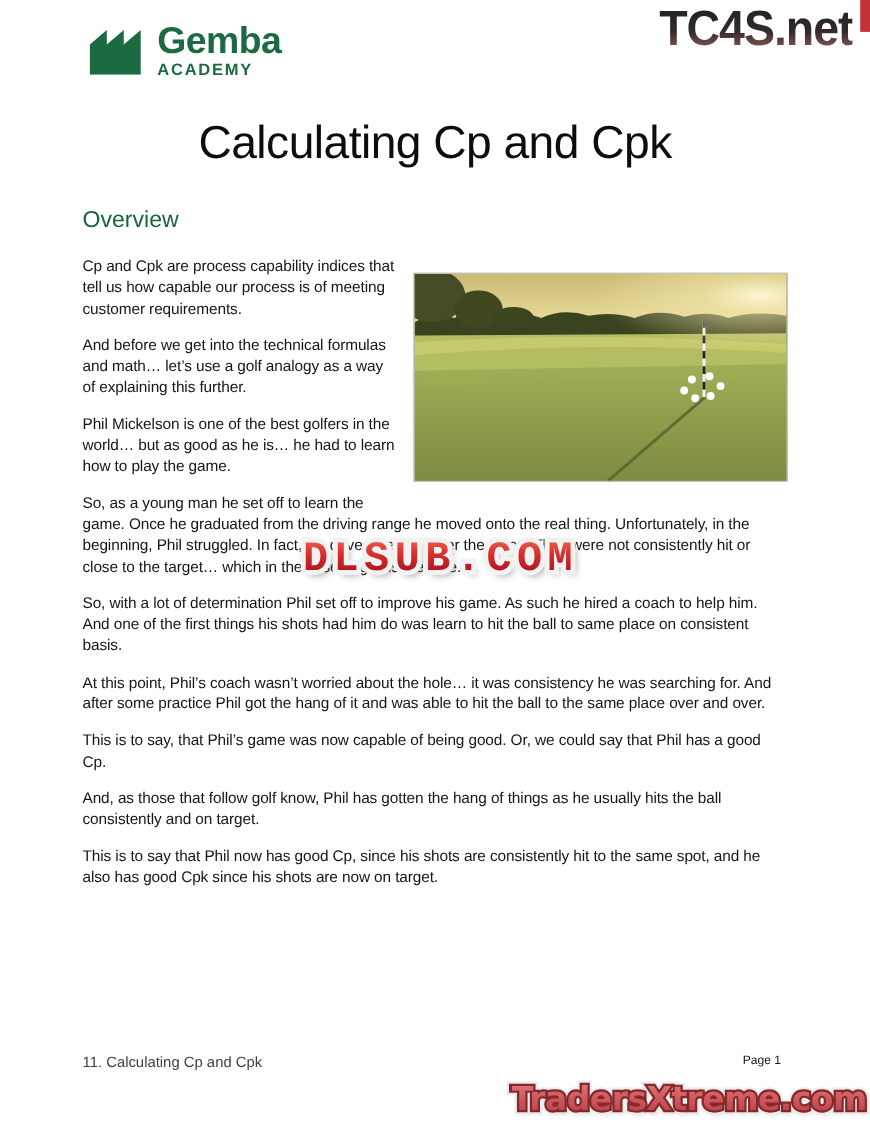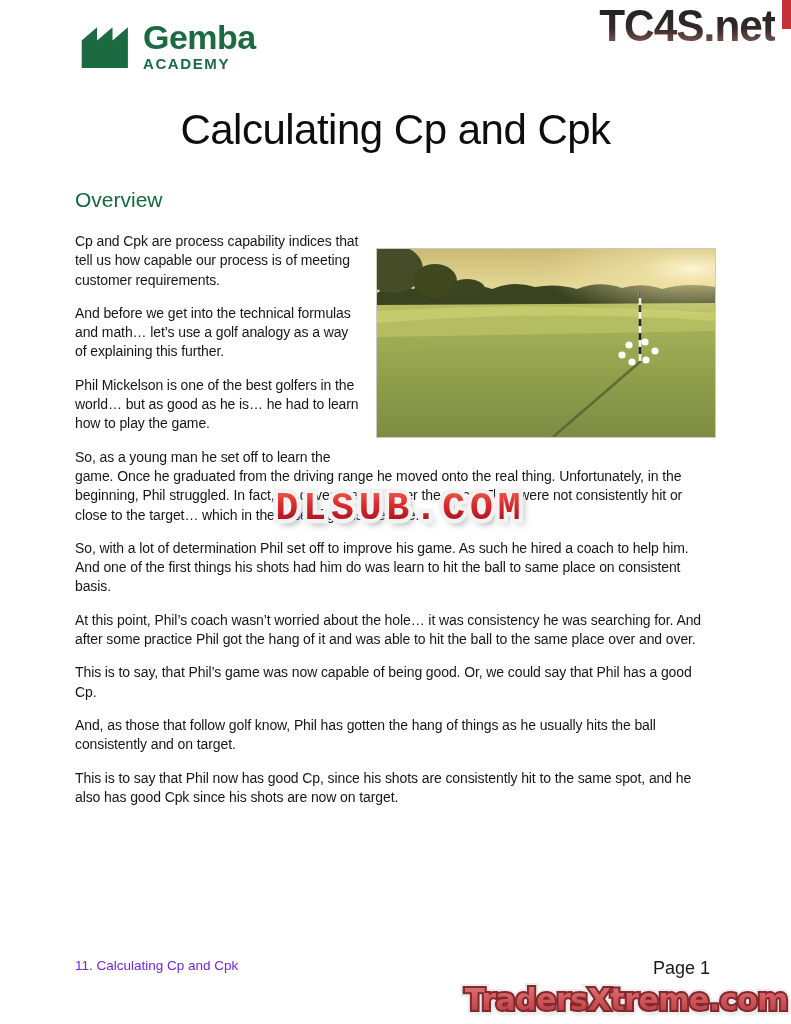--- a/index.html
+++ b/index.html
@@ -83,22 +83,22 @@
     -webkit-text-stroke:8px #ececec; color:#ececec;
     text-shadow:2px 3px 5px rgba(130,130,130,.6);
   }
   .wm-traders .mid { -webkit-text-stroke:4px #83292d; color:#83292d; }
   .wm-traders .front {
     background:linear-gradient(180deg,#e2797c 0%,#cd5458 55%,#b23c41 100%);
     -webkit-background-clip:text; background-clip:text; color:transparent;
   }
 
   
-  .footer-left  { position:absolute; left:75px;  top:958px; font-size:13.5px; color:#6d28d9; }
-  .footer-right { position:absolute; right:81px; top:958px; font-size:18px; color:#1a1a1a; }
+  .footer-left  { position:absolute; left:75px;  top:958px; font-size:13.5px; color:#404040; }
+  .footer-right { position:absolute; right:81px; top:958px; font-size:11px; color:#1a1a1a; }
 </style>
 </head>
 <body>
 
 <div class="logo">
   <div class="logo-icon">
     <svg viewBox="0 0 46 40" width="58" height="44">
       <path d="M0,40 L0,15 L14,3 L14,15 L28,3 L28,15 L42,3 L42,40 Z" fill="#1b6a41"></path>
     </svg>
   </div>

